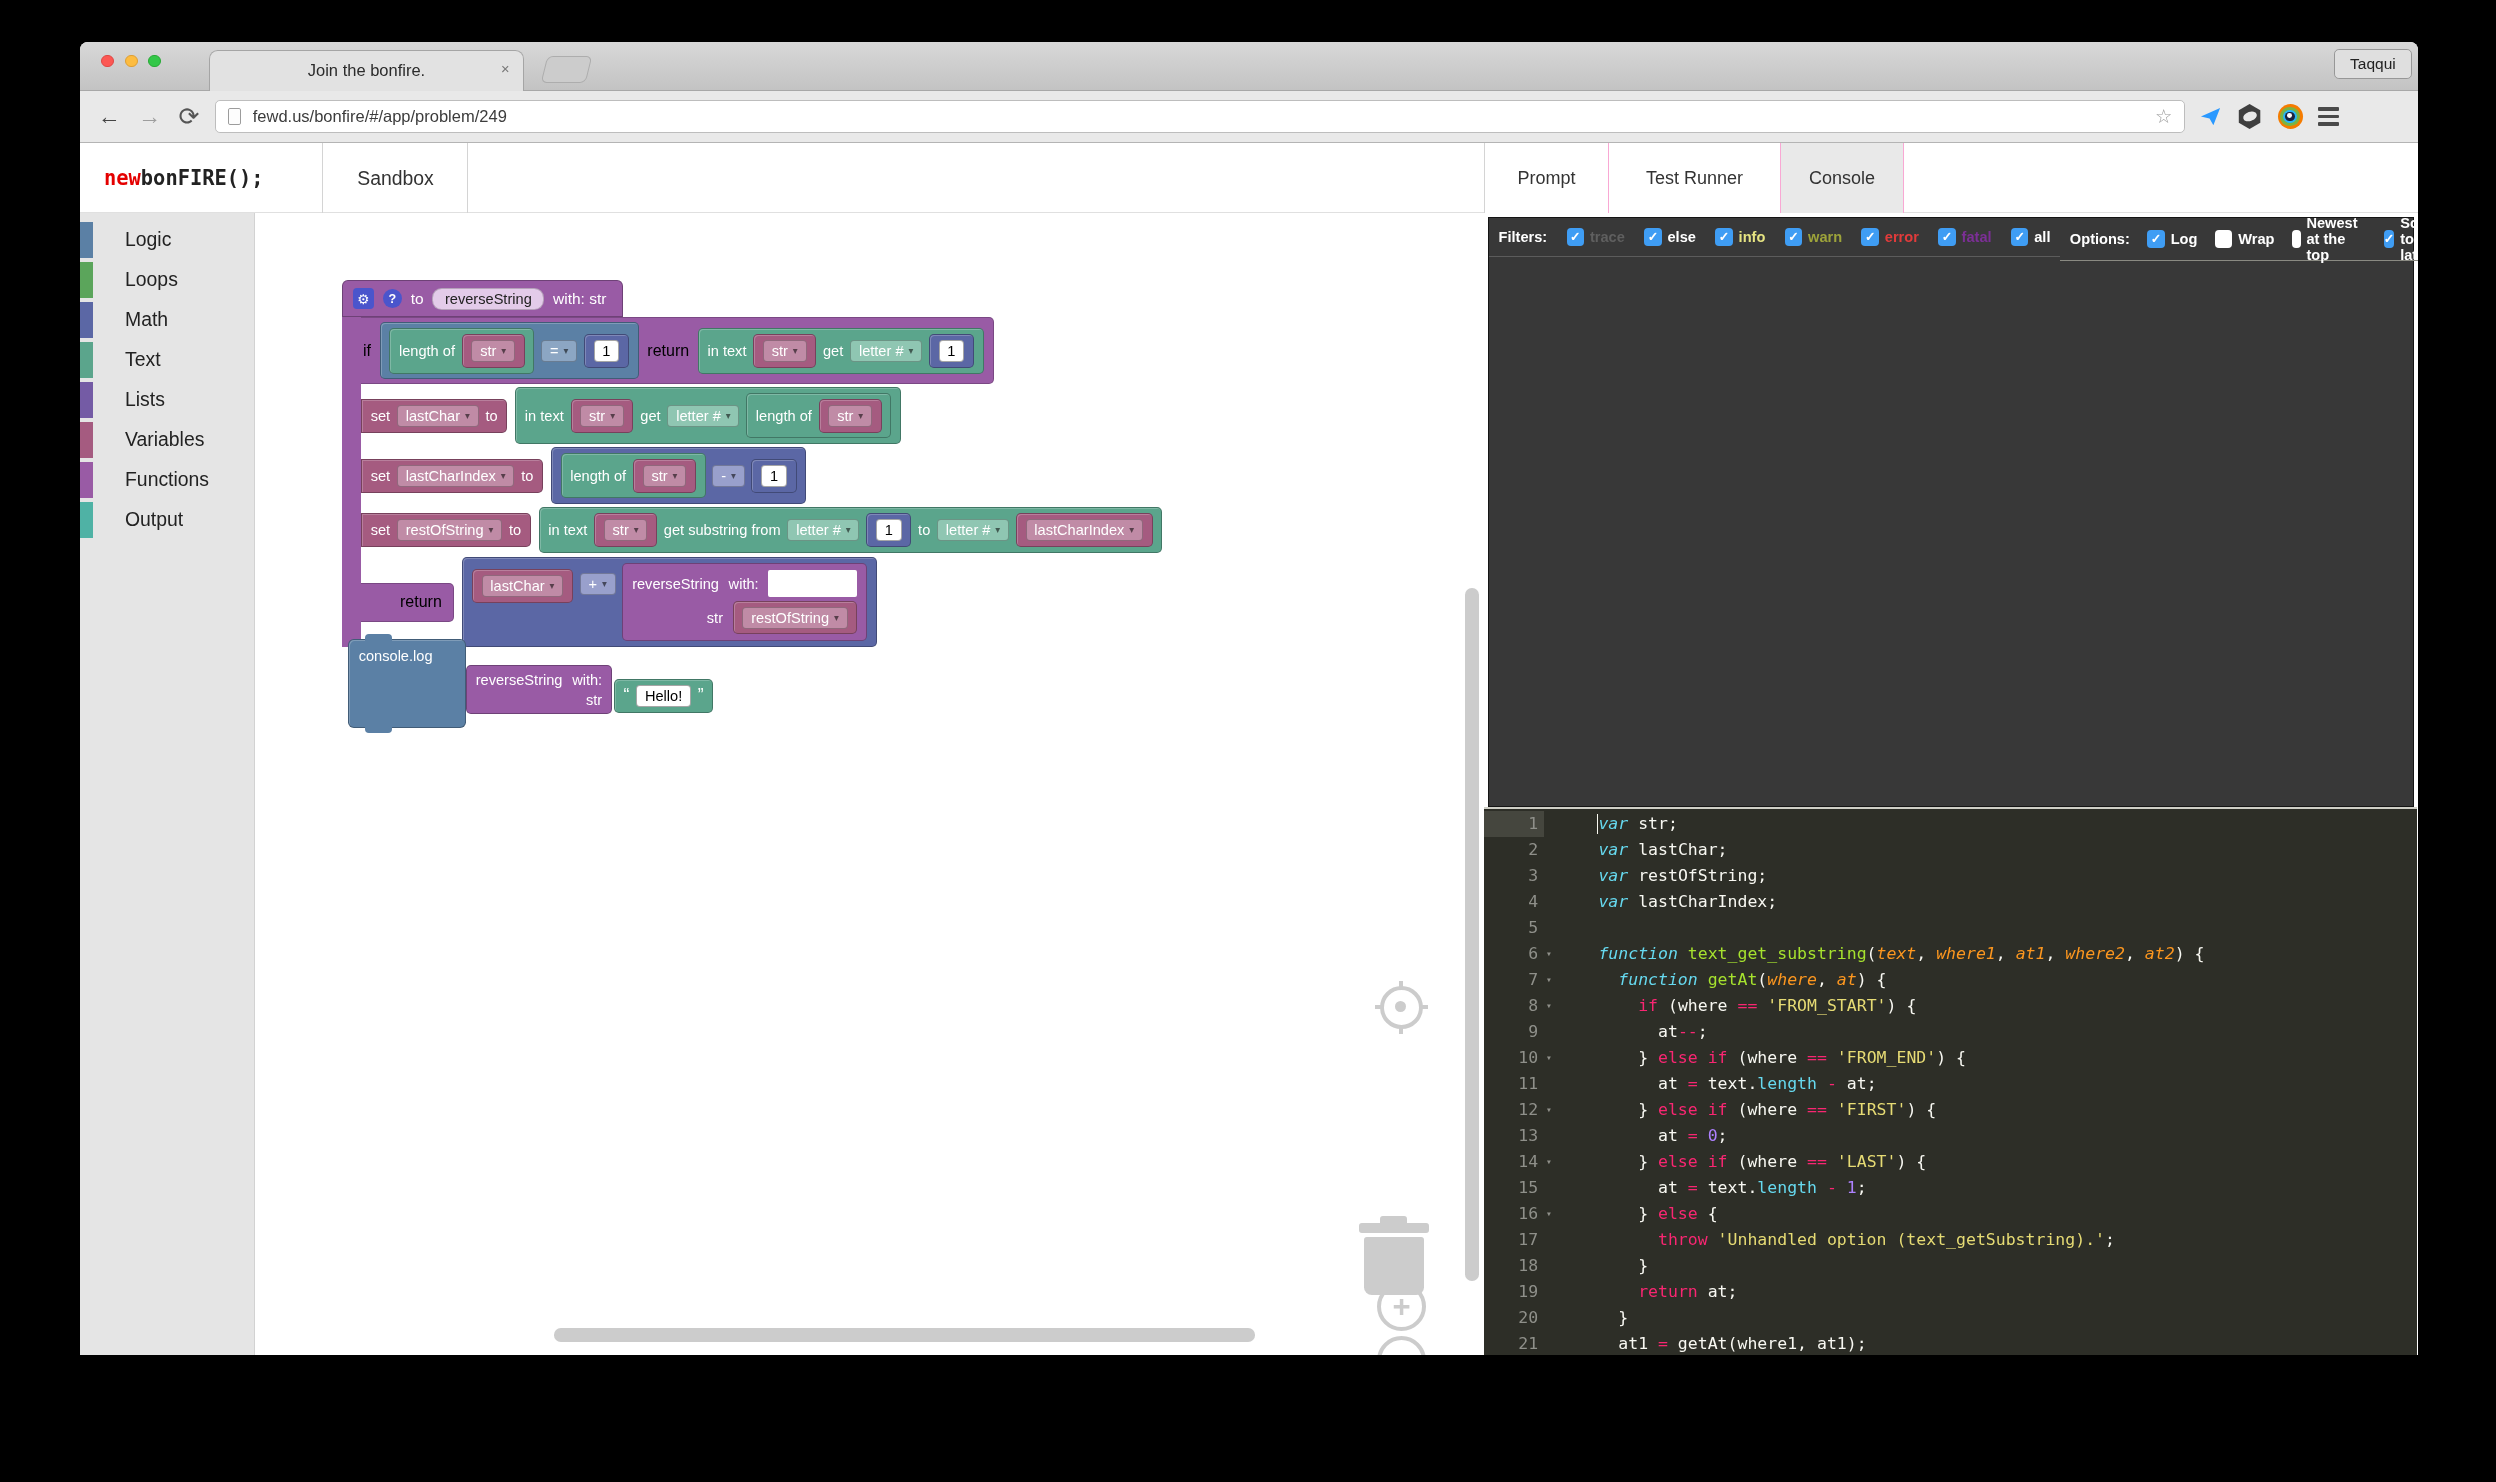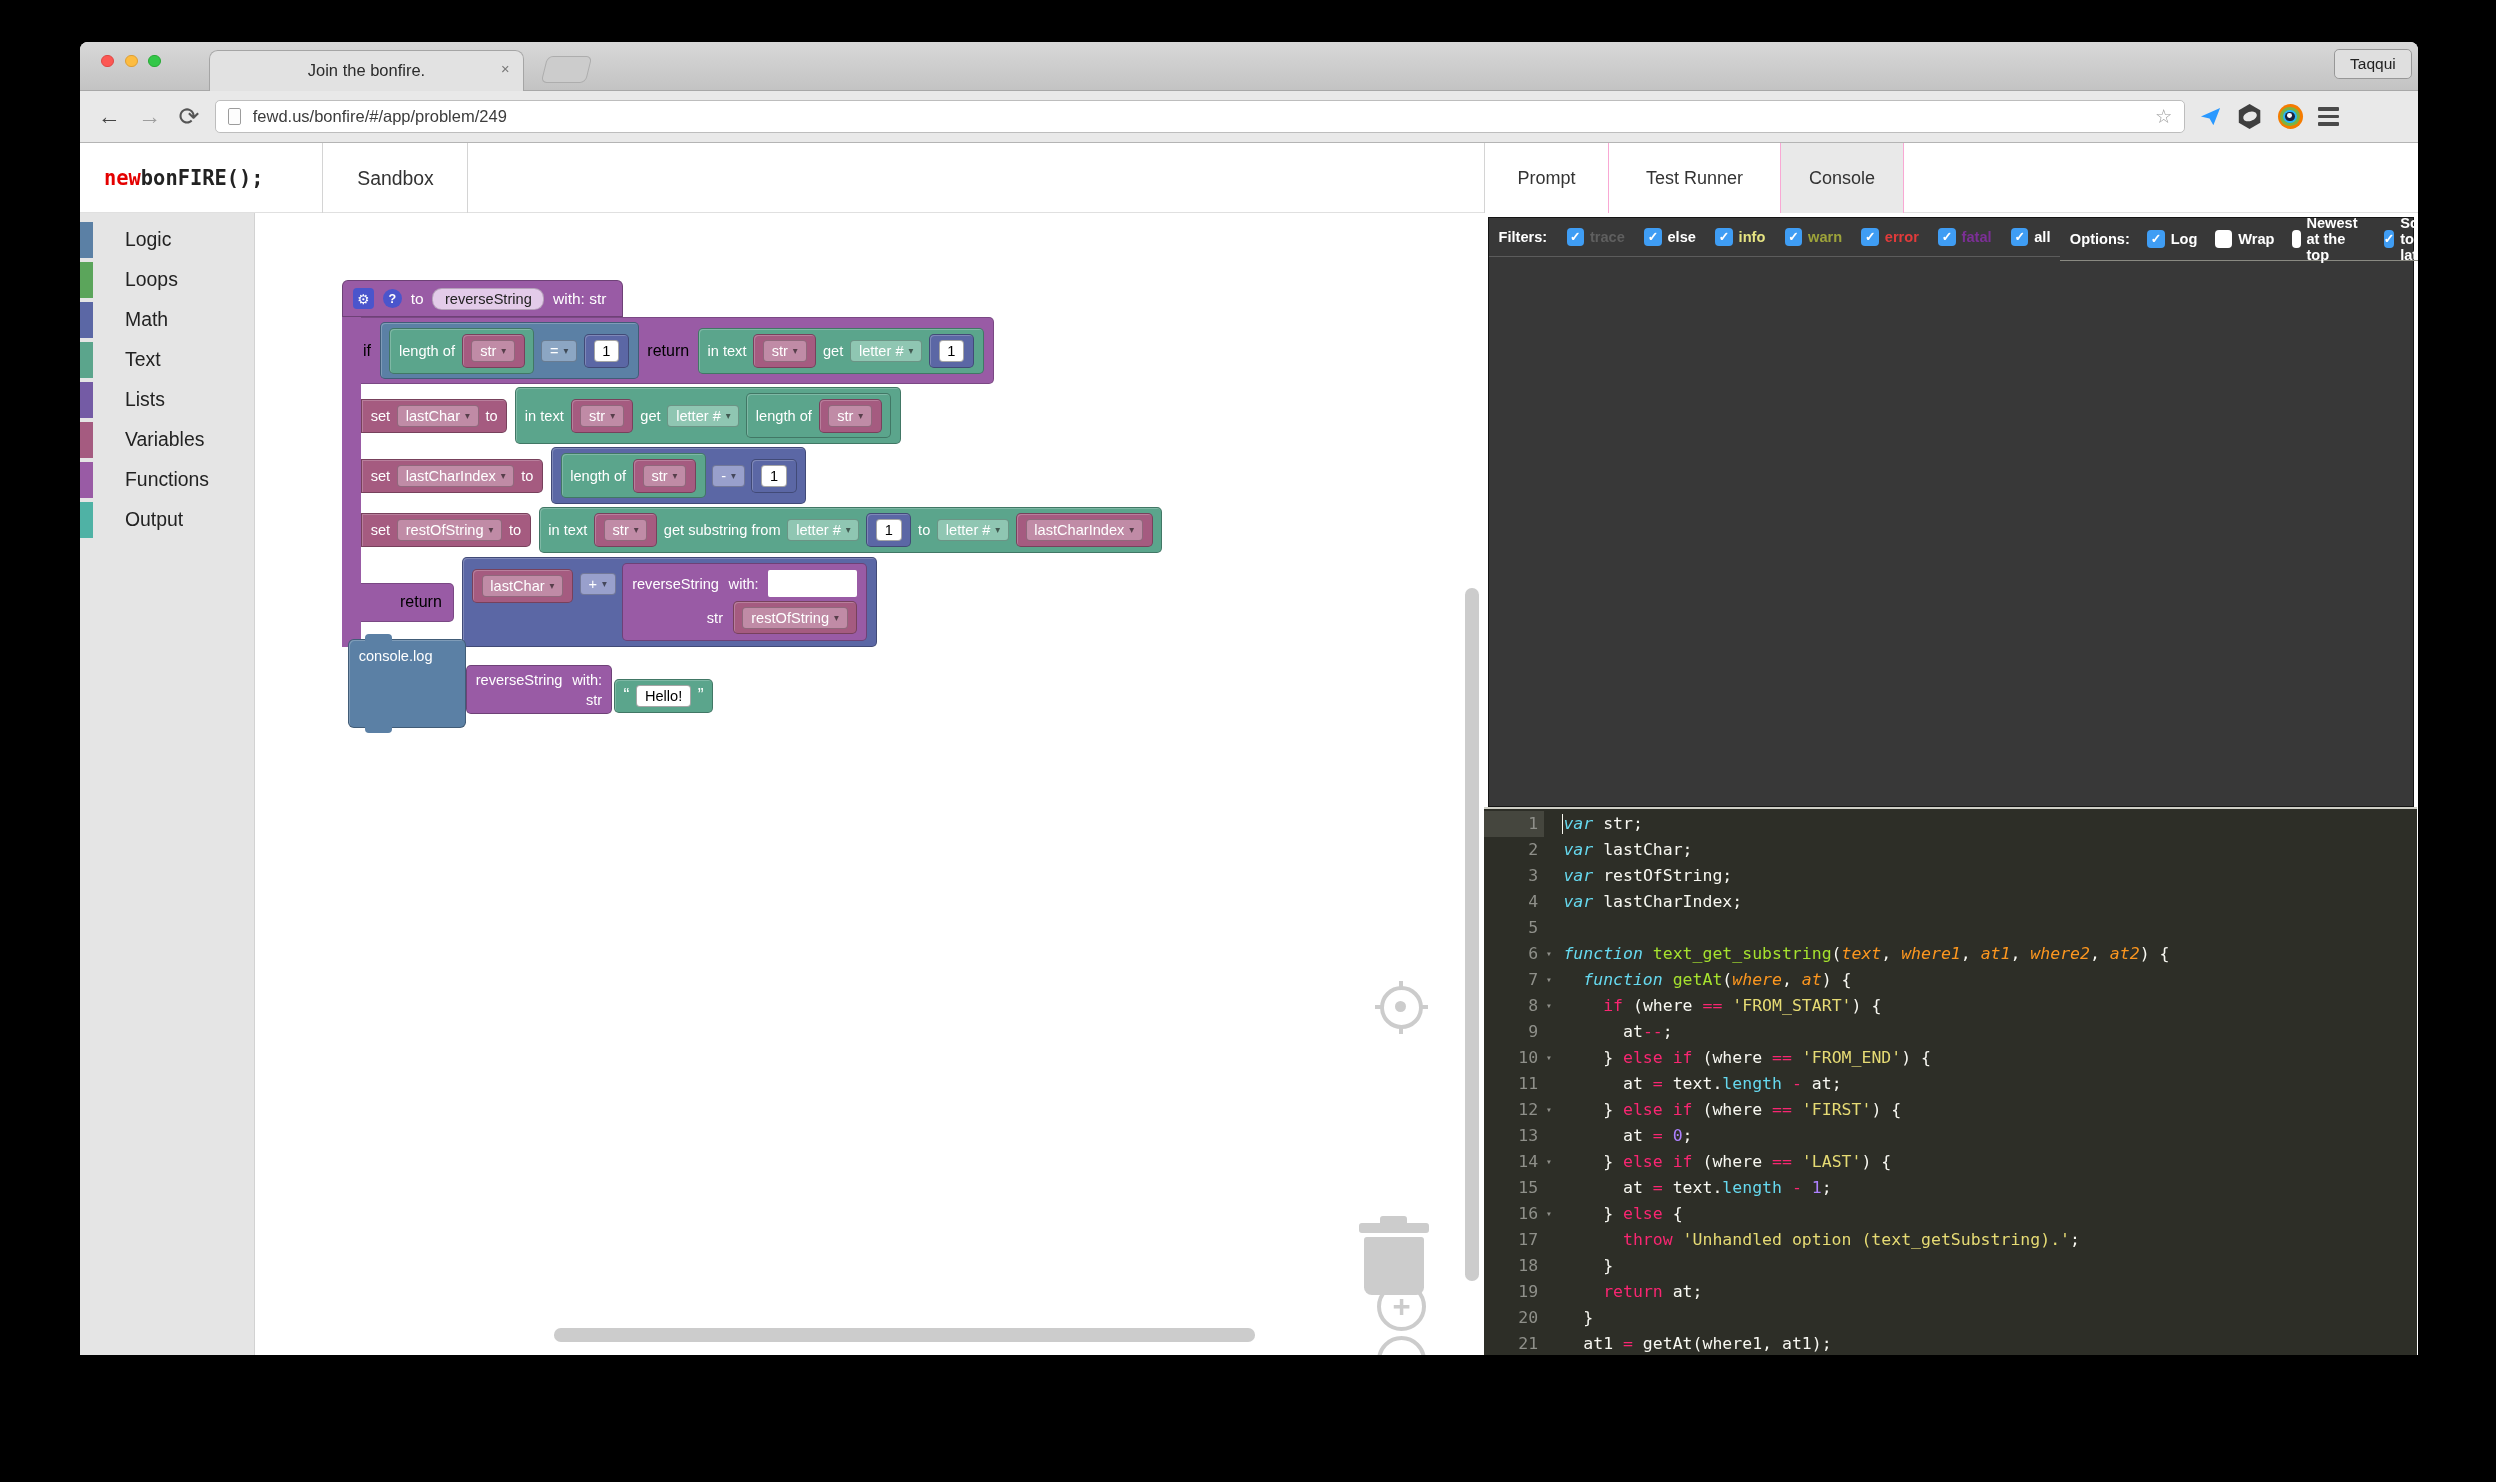--- a/index.html
+++ b/index.html
@@ -161,21 +161,21 @@
               font-size:13.6px; color:#222; }
 
   
   .editor { position:absolute; left:0; top:594px; width:933px; height:548px; background:#2d2e27;
             border-top:2.9px solid #cfcfc6; overflow:hidden; font-family:"DejaVu Sans Mono", monospace;
             font-size:16.5px; padding-top:1.9px; }
   .eline { display:flex; height:26px; line-height:26px; white-space:pre; }
   .gut { width:60px; flex:0 0 60px; color:#8f908a; text-align:right; padding-right:5.8px; position:relative; }
   .gut.active { background:#45463e; }
   .gut .fold { position:absolute; right:-7.8px; top:0; font-size:9.7px; color:#8f908a; }
-  .ecode { padding-left:19.4px; position:relative; }
+  .ecode { padding-left:19.4px; position:relative;margin-left:35px; }
   .cursor { position:absolute; left:17.5px; top:2.9px; width:1.9px; height:20.4px; background:#f8f8f0; }
   .tk-k   { color:#66d9ef; font-style:italic; }
   .tk-fn  { color:#a6e22e; }
   .tk-arg { color:#fd971f; font-style:italic; }
   .tk-op  { color:#f92672; }
   .tk-str { color:#e6db74; }
   .tk-num { color:#ae81ff; }
   .tk-prop{ color:#66d9ef; }
   .tk-pl  { color:#f8f8f2; }
 </style>

